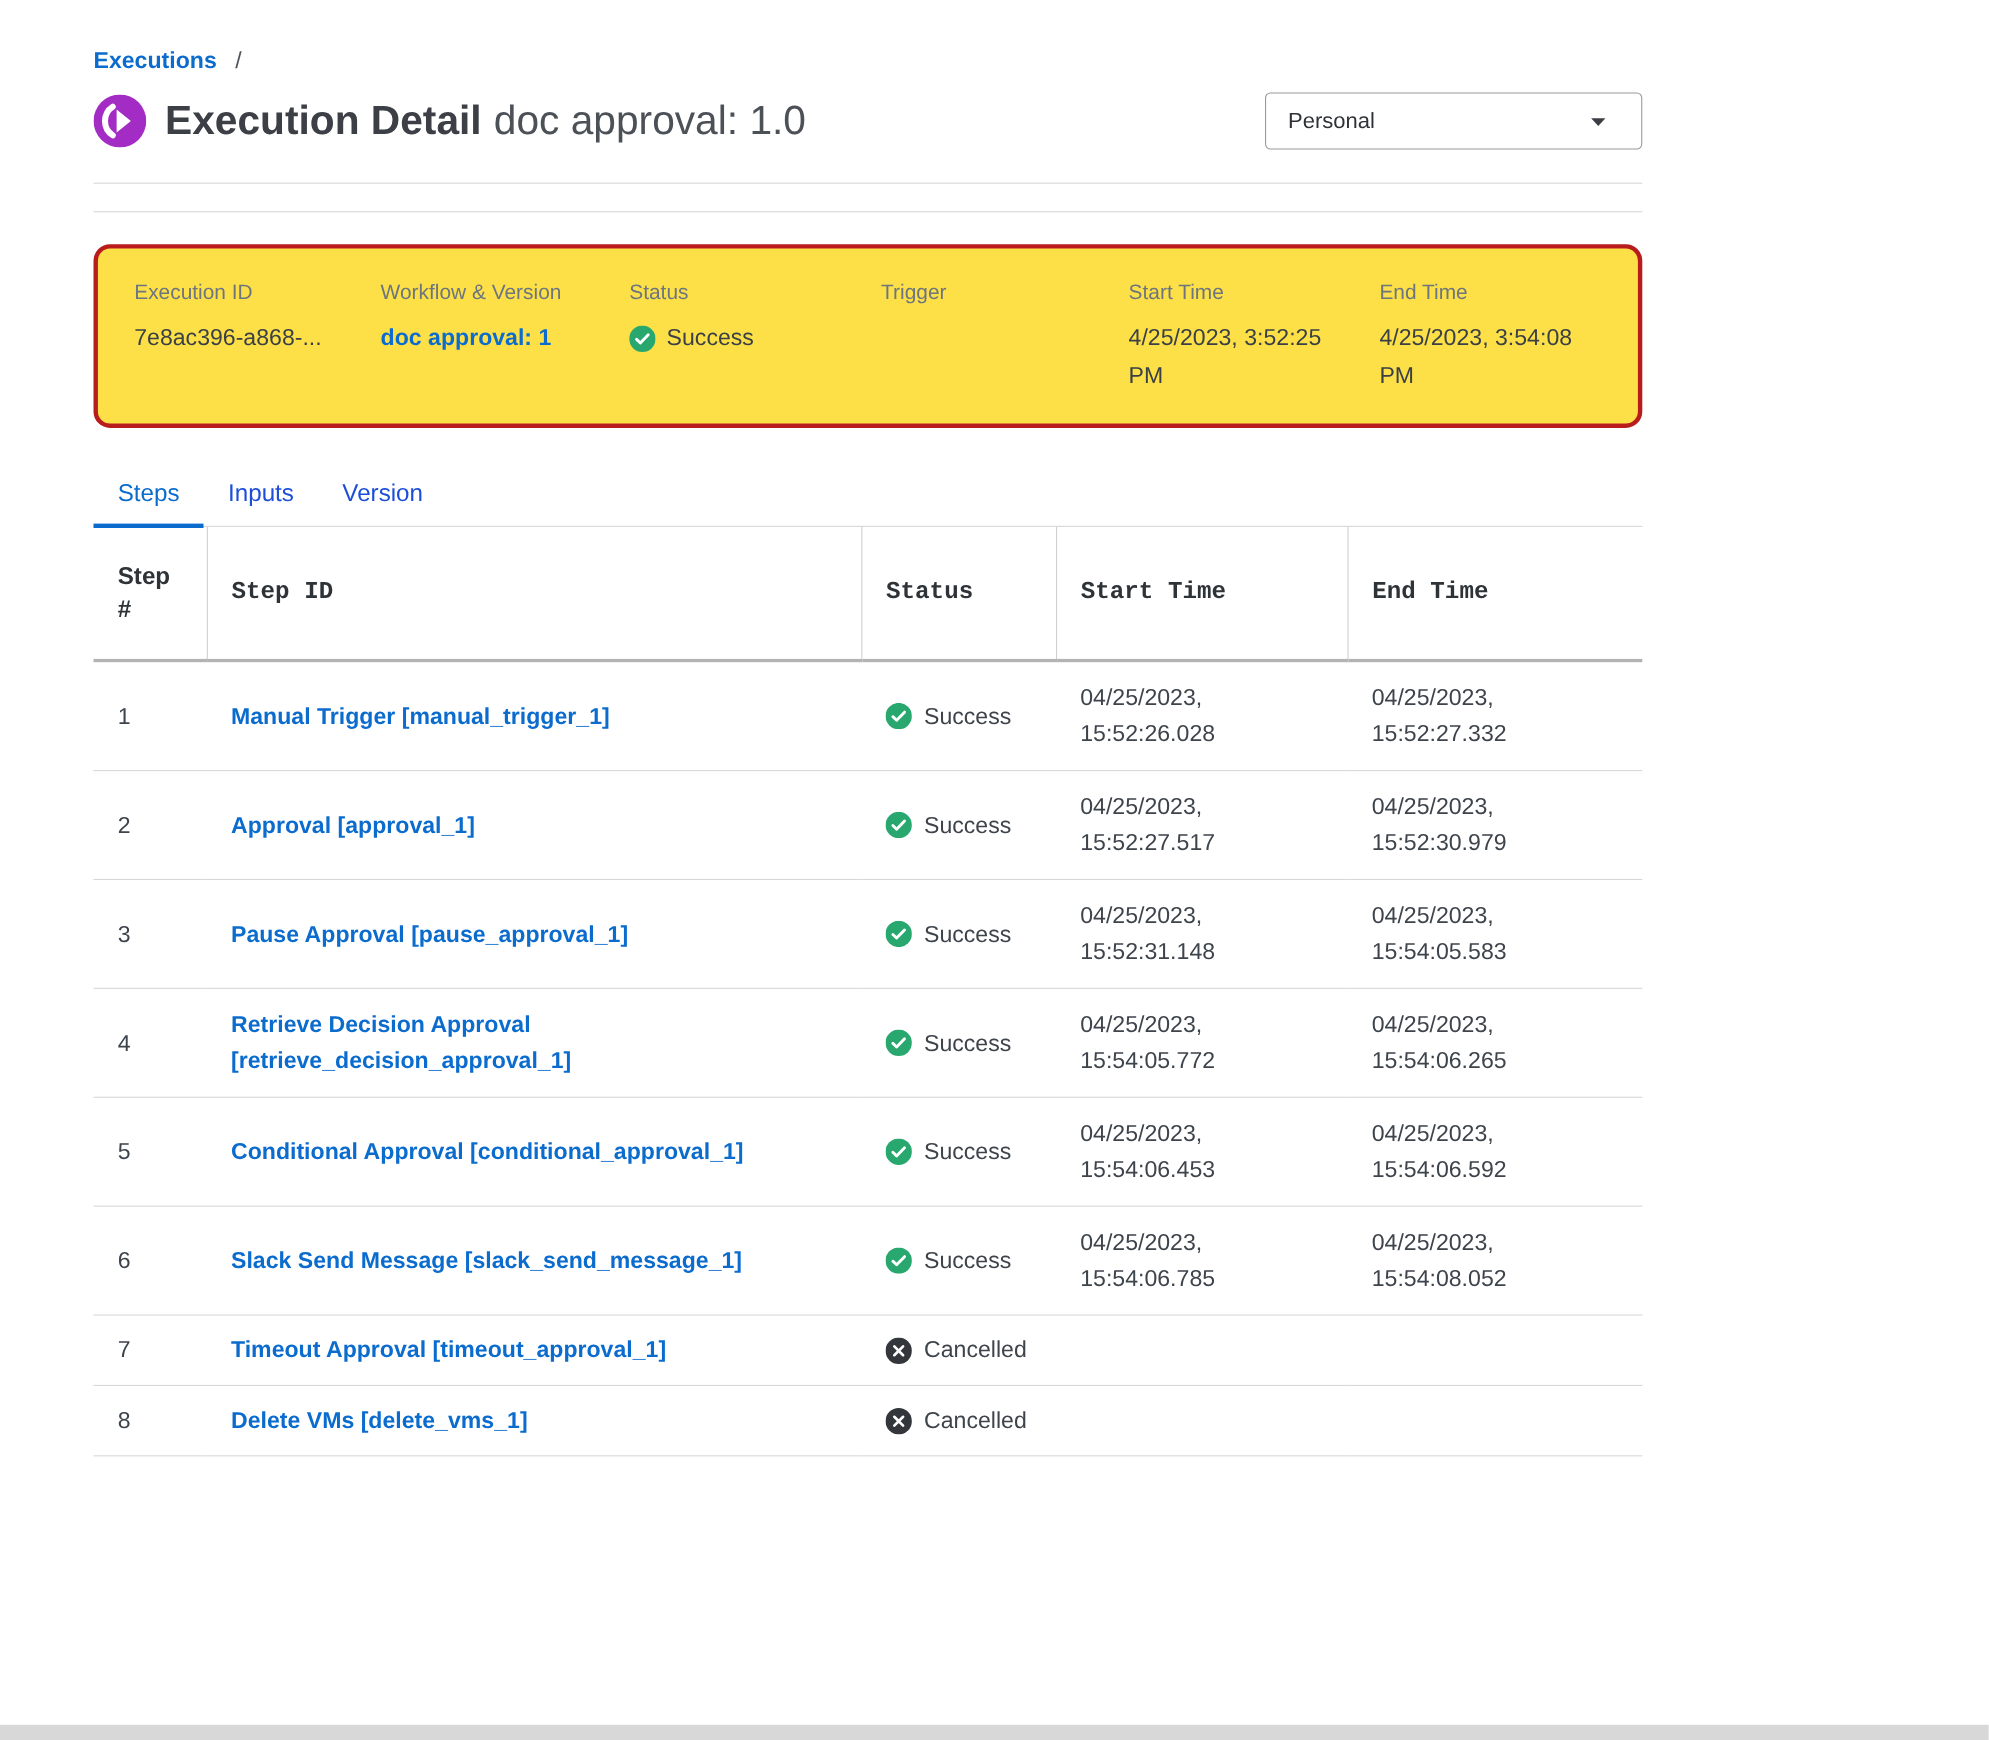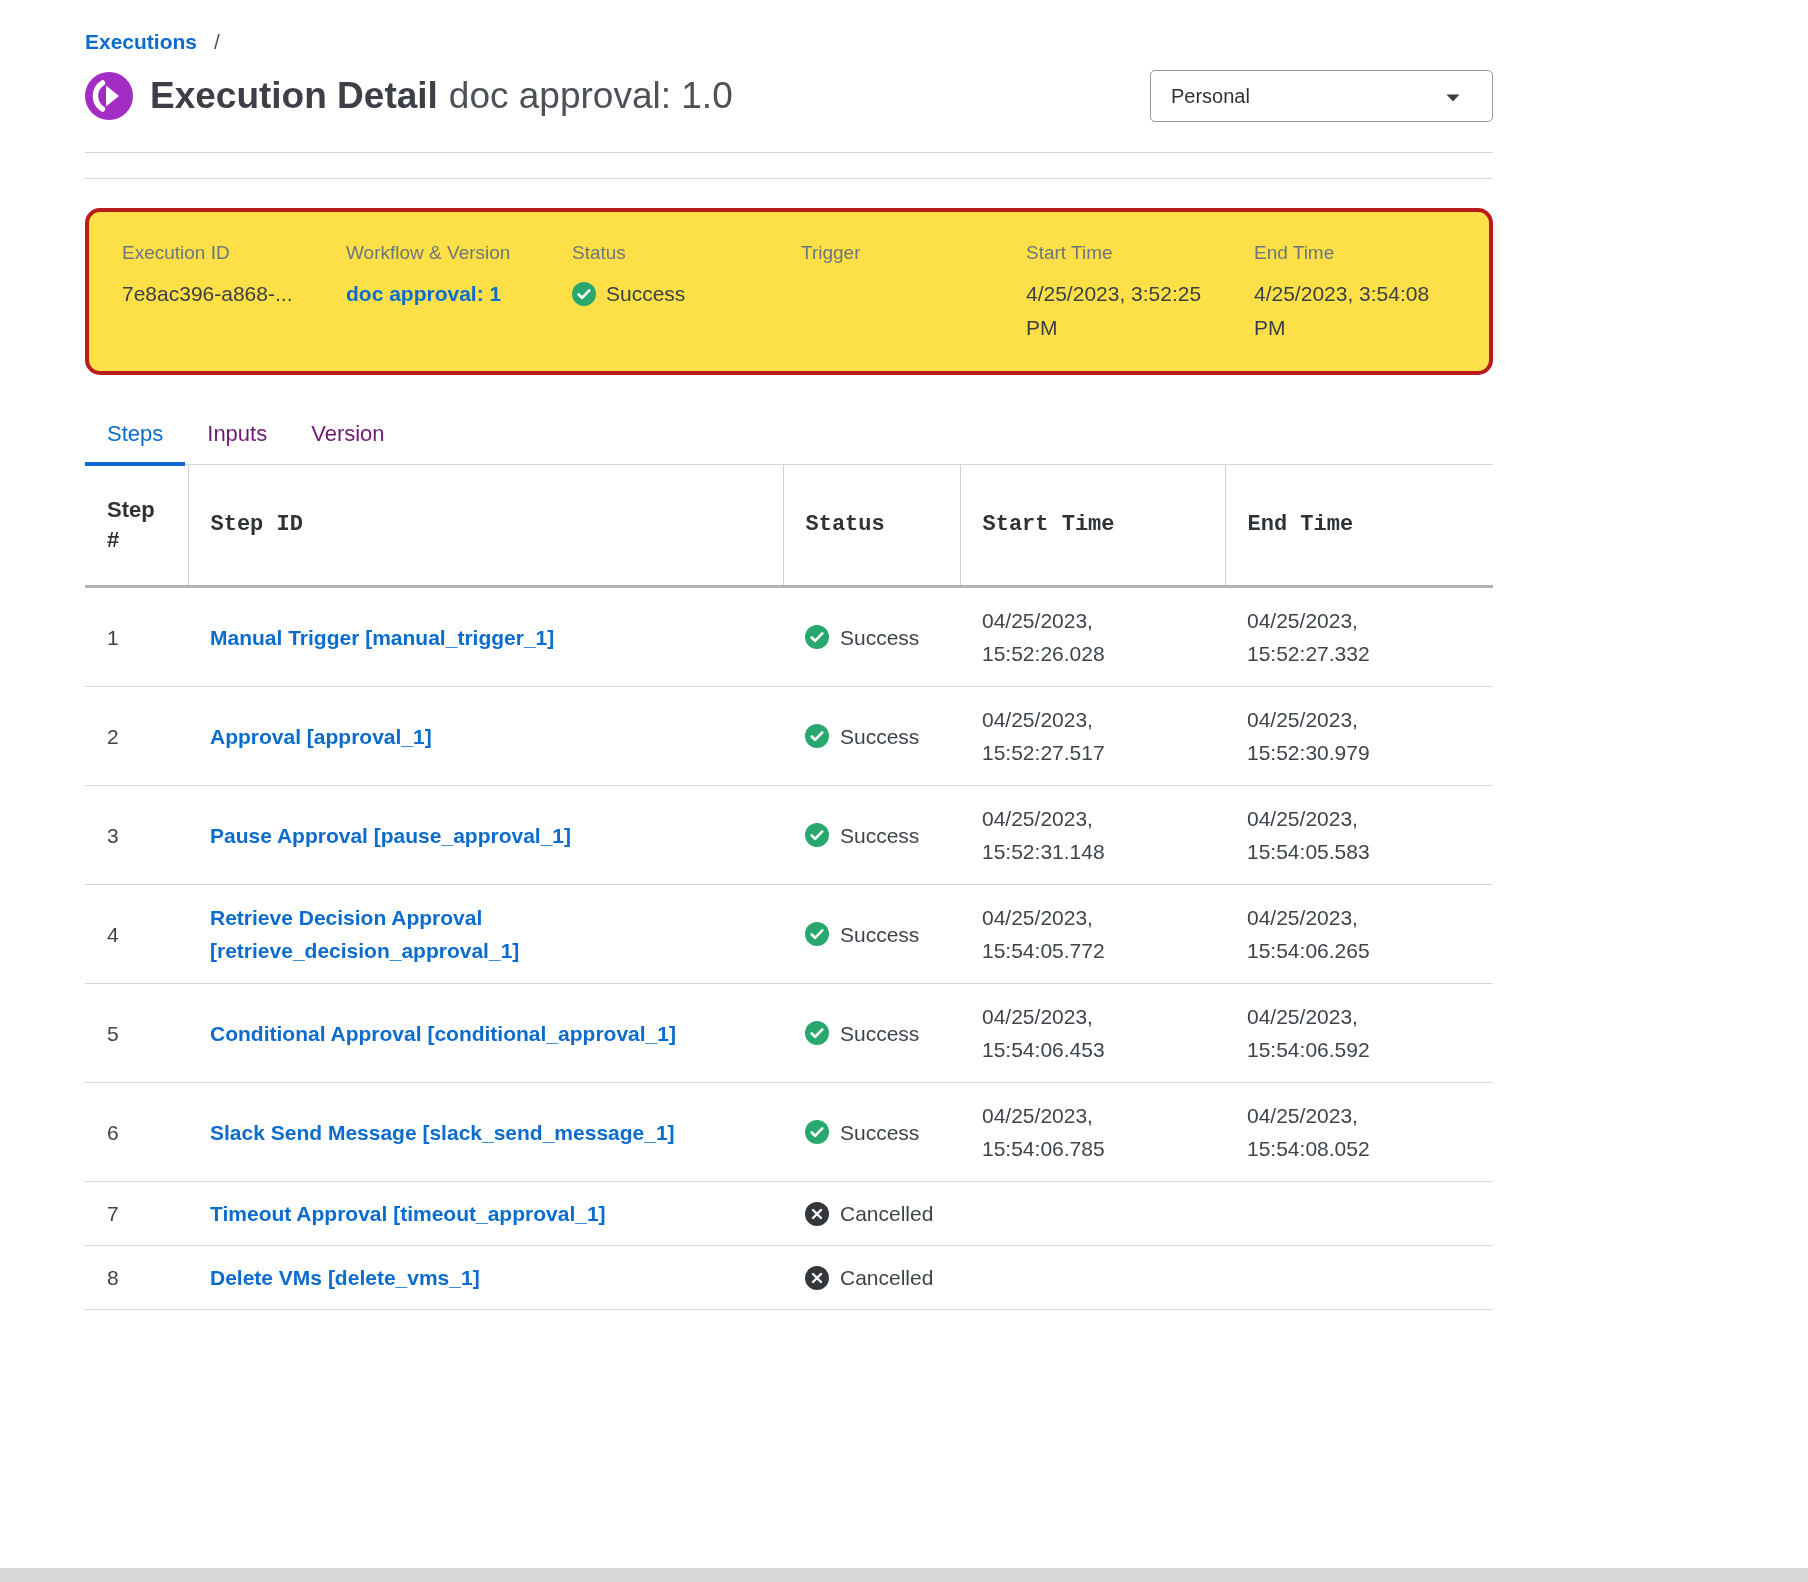--- a/index.html
+++ b/index.html
@@ -8,21 +8,21 @@
     width: 1808px; height: 1582px;
     background: #ffffff;
     font-family: "Liberation Sans", "DejaVu Sans", sans-serif;
     color: #3e444b;
     position: relative;
     overflow: hidden;
   }
   .content { margin-left: 85px; width: 1408px; }
 
   
-  .breadcrumb { padding-top: 30px; font-size: 21px; }
+  .breadcrumb { padding-top: 44px; font-size: 21px; }
   a.link { color: #0b6cce; text-decoration: none; cursor: pointer; }
   .breadcrumb a { font-weight: 700; }
   .breadcrumb .sep { color: #4d5359; margin-left: 11px; }
 
   
   .title-row { display: flex; align-items: center; margin-top: 16px; }
   .logo { width: 48px; height: 48px; margin-right: 17px; flex: none; }
   .logo svg { width: 48px; height: 48px; display: block; }
   .page-title { font-size: 37px; margin: 0; font-weight: 700; color: #3c4046; white-space: nowrap; }
   .page-title .subtitle { font-weight: 400; color: #4c5158; margin-left: 11px; }
@@ -52,21 +52,21 @@
   .info-col:nth-child(5) { width: 228px; }
   .info-col:nth-child(6) { flex: 1; }
   .info-label { font-size: 19px; color: #6d757e; }
   .info-value { font-size: 21px; color: #3b4046; margin-top: 13px; line-height: 34px; padding-right: 30px; }
   .info-value .link { font-weight: 700; }
   .status-inline { display: flex; align-items: center; gap: 10px; }
   svg.sicon { width: 24px; height: 24px; flex: none; display: block; }
 
   
   .tabs { display: flex; margin-top: 36px; border-bottom: 1px solid #d6d6d6; }
-  .tab { font-size: 22px; color: #701a75; padding: 10px 22px 17px; position: relative; cursor: pointer; }
+  .tab { font-size: 22px; color: #1d4ed8; padding: 10px 22px 17px; position: relative; cursor: pointer; }
   .tab.active { color: #0b6cce; }
   .tab.active::after { content: ""; position: absolute; left: 0; right: 0; bottom: -2px; height: 4px; background: #0b6cce; }
 
   
   table.steps-table { width: 100%; border-collapse: collapse; table-layout: fixed; }
   col.col-num { width: 103px; }
   col.col-id { width: 595px; }
   col.col-status { width: 177px; }
   col.col-start { width: 265px; }
   col.col-end { width: 268px; }

